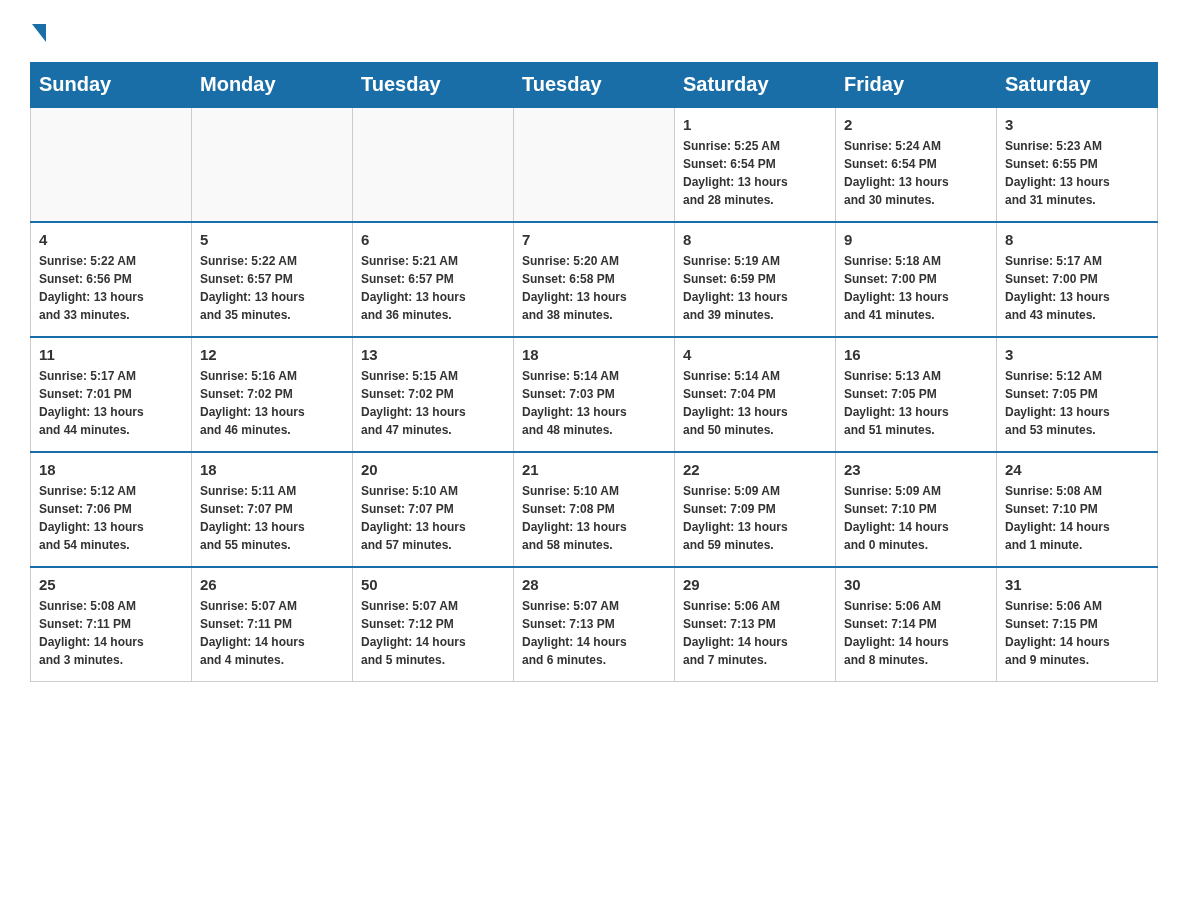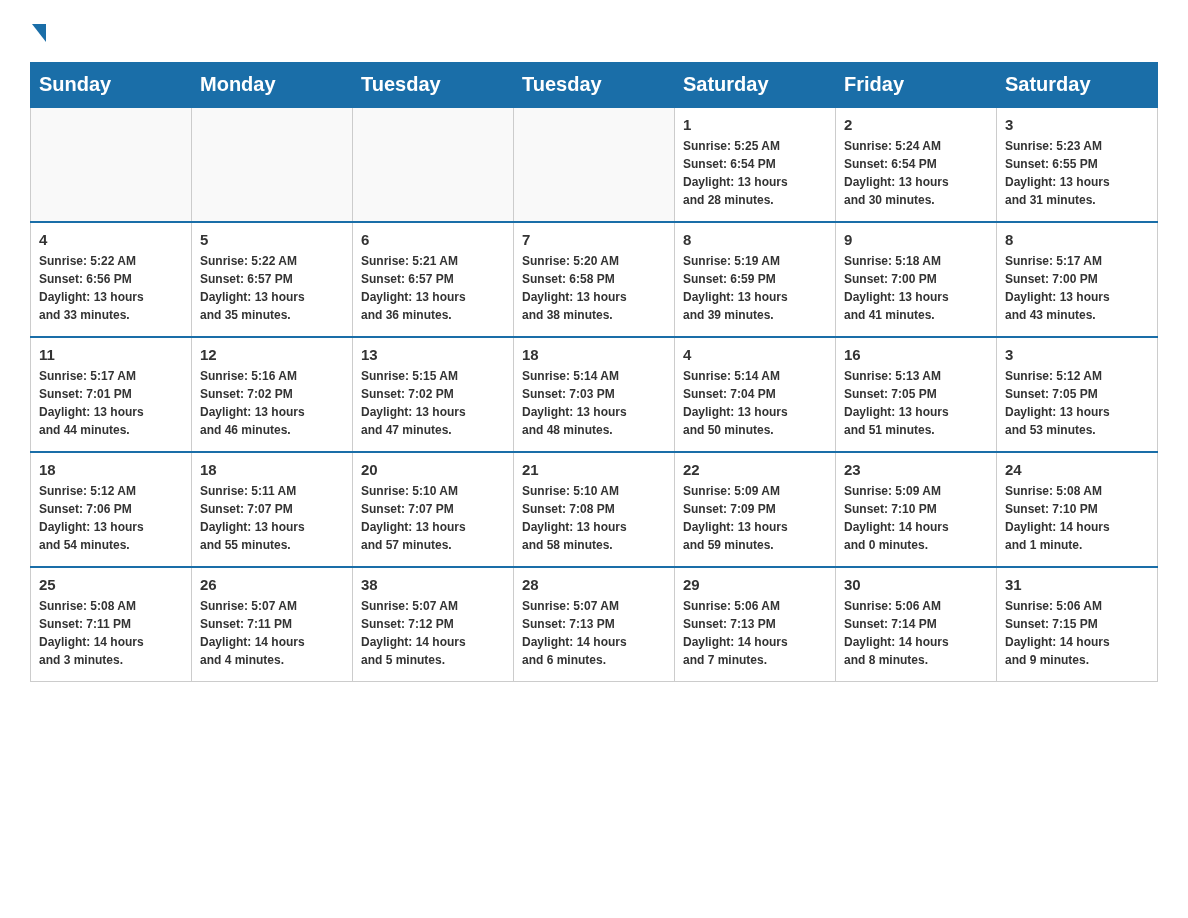--- a/index.html
+++ b/index.html
@@ -242,21 +242,21 @@
       <tr class="week-row">
         <td>
           <span class="day-num">25</span>
           <div class="day-info">Sunrise: 5:08 AM<br>Sunset: 7:11 PM<br>Daylight: 14 hours<br>and 3 minutes.</div>
         </td>
         <td>
           <span class="day-num">26</span>
           <div class="day-info">Sunrise: 5:07 AM<br>Sunset: 7:11 PM<br>Daylight: 14 hours<br>and 4 minutes.</div>
         </td>
         <td>
-          <span class="day-num">38</span>
+          <span class="day-num">50</span>
           <div class="day-info">Sunrise: 5:07 AM<br>Sunset: 7:12 PM<br>Daylight: 14 hours<br>and 5 minutes.</div>
         </td>
         <td>
           <span class="day-num">28</span>
           <div class="day-info">Sunrise: 5:07 AM<br>Sunset: 7:13 PM<br>Daylight: 14 hours<br>and 6 minutes.</div>
         </td>
         <td>
           <span class="day-num">29</span>
           <div class="day-info">Sunrise: 5:06 AM<br>Sunset: 7:13 PM<br>Daylight: 14 hours<br>and 7 minutes.</div>
         </td>

